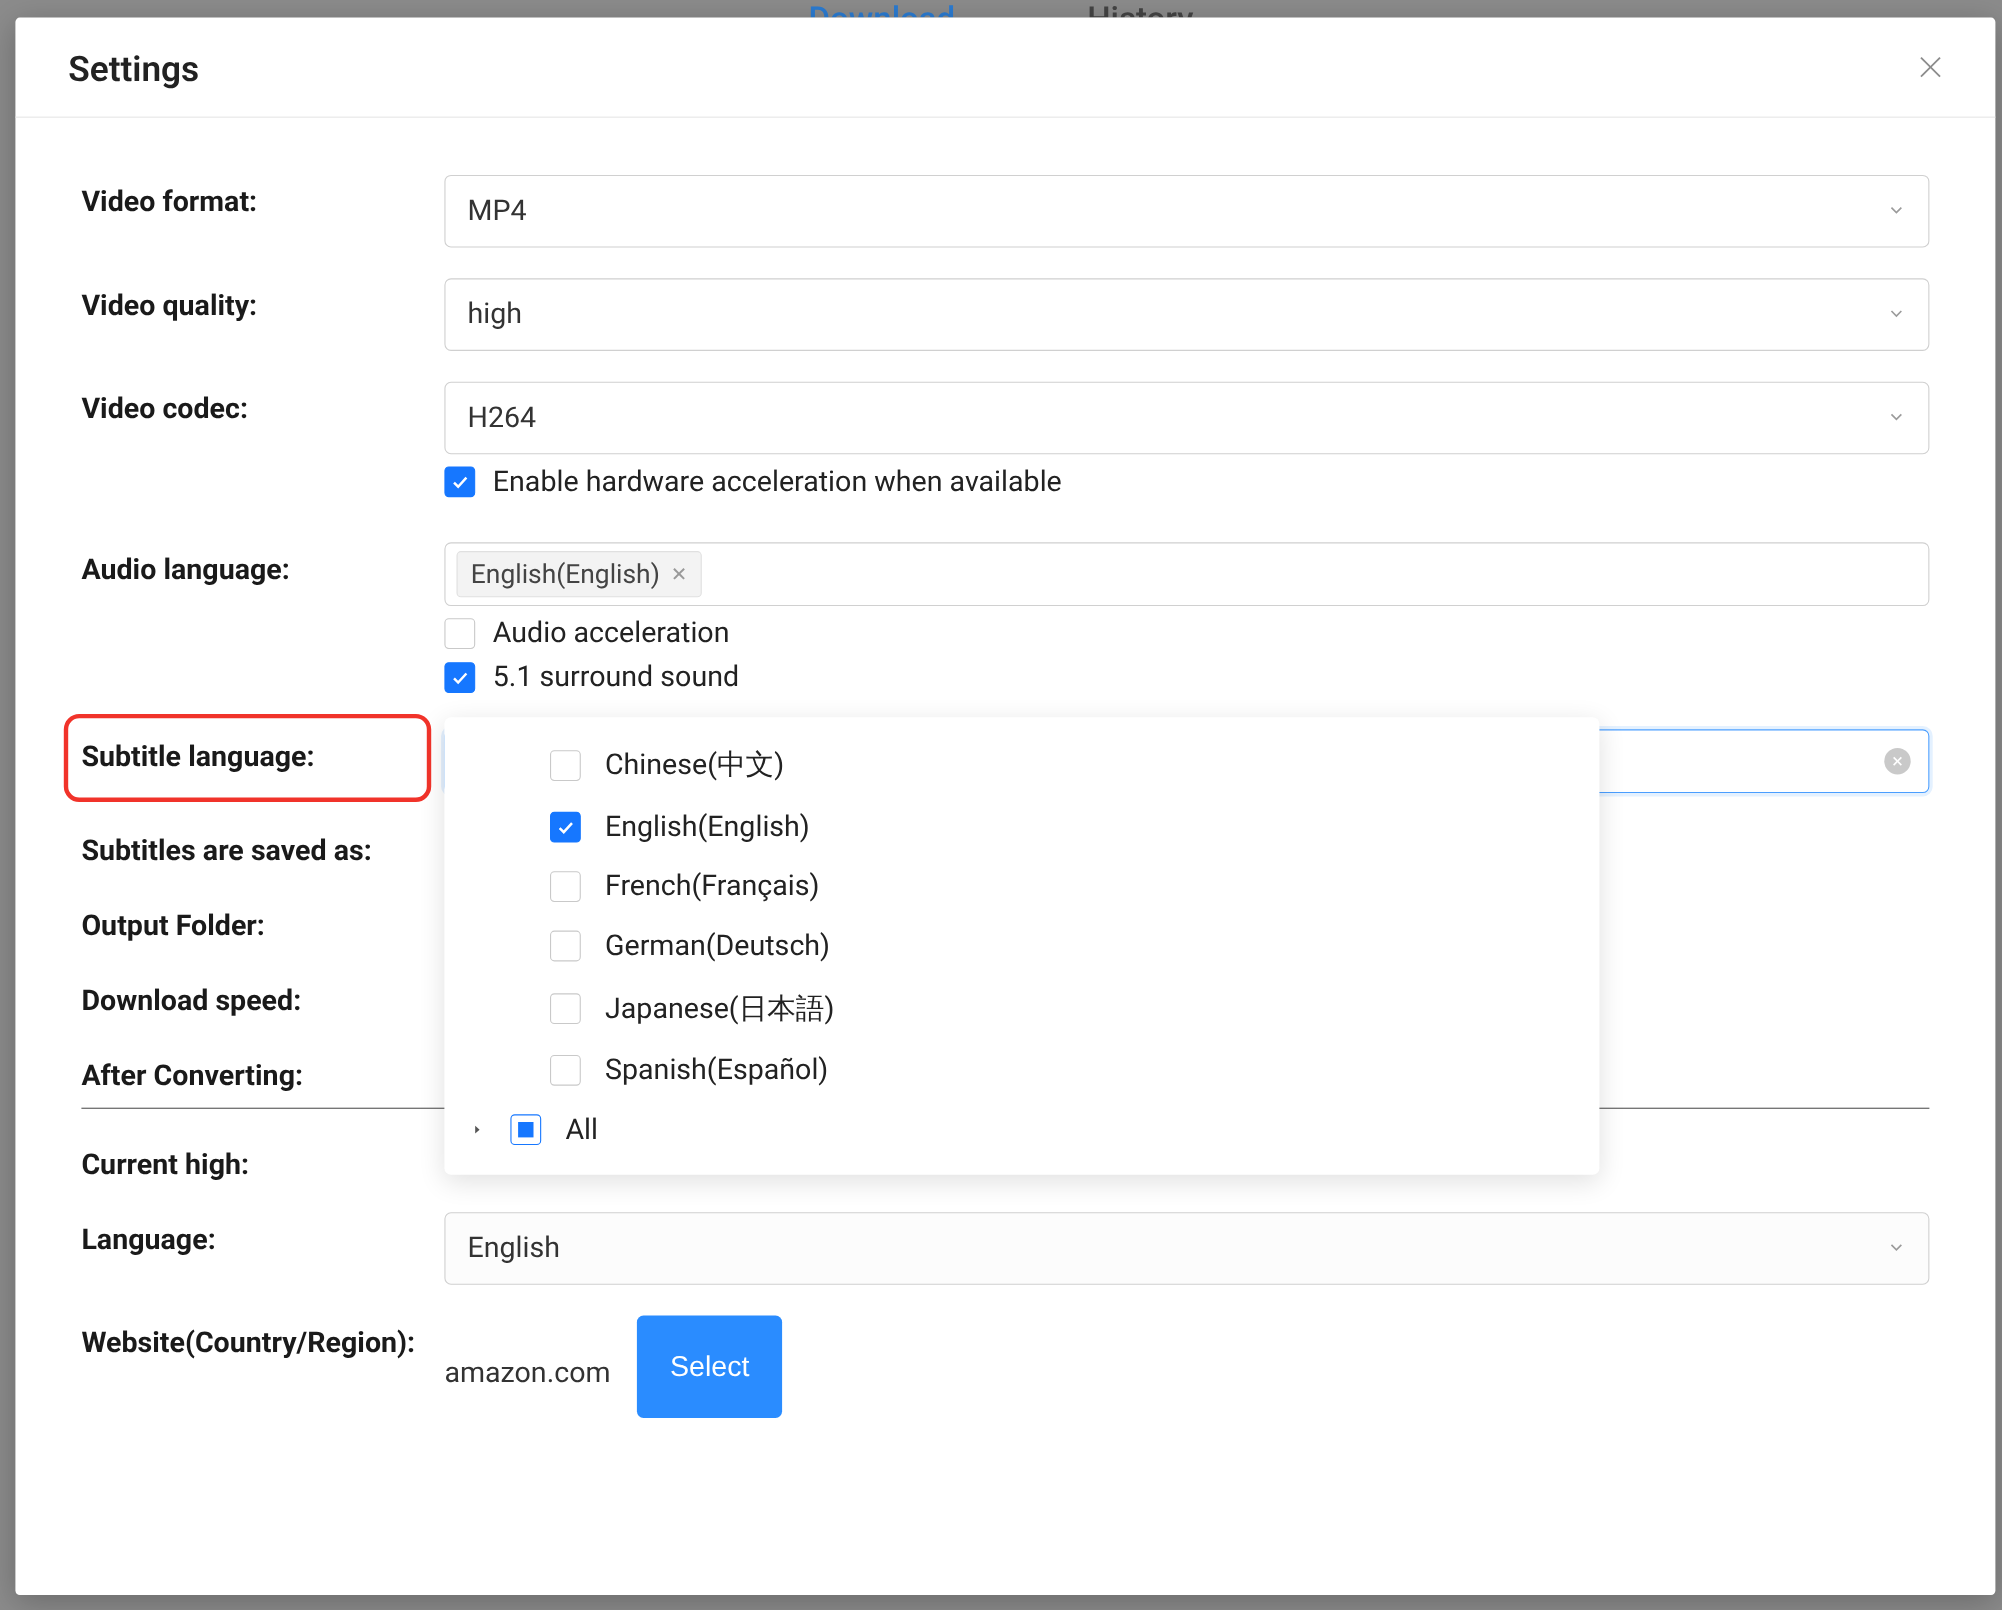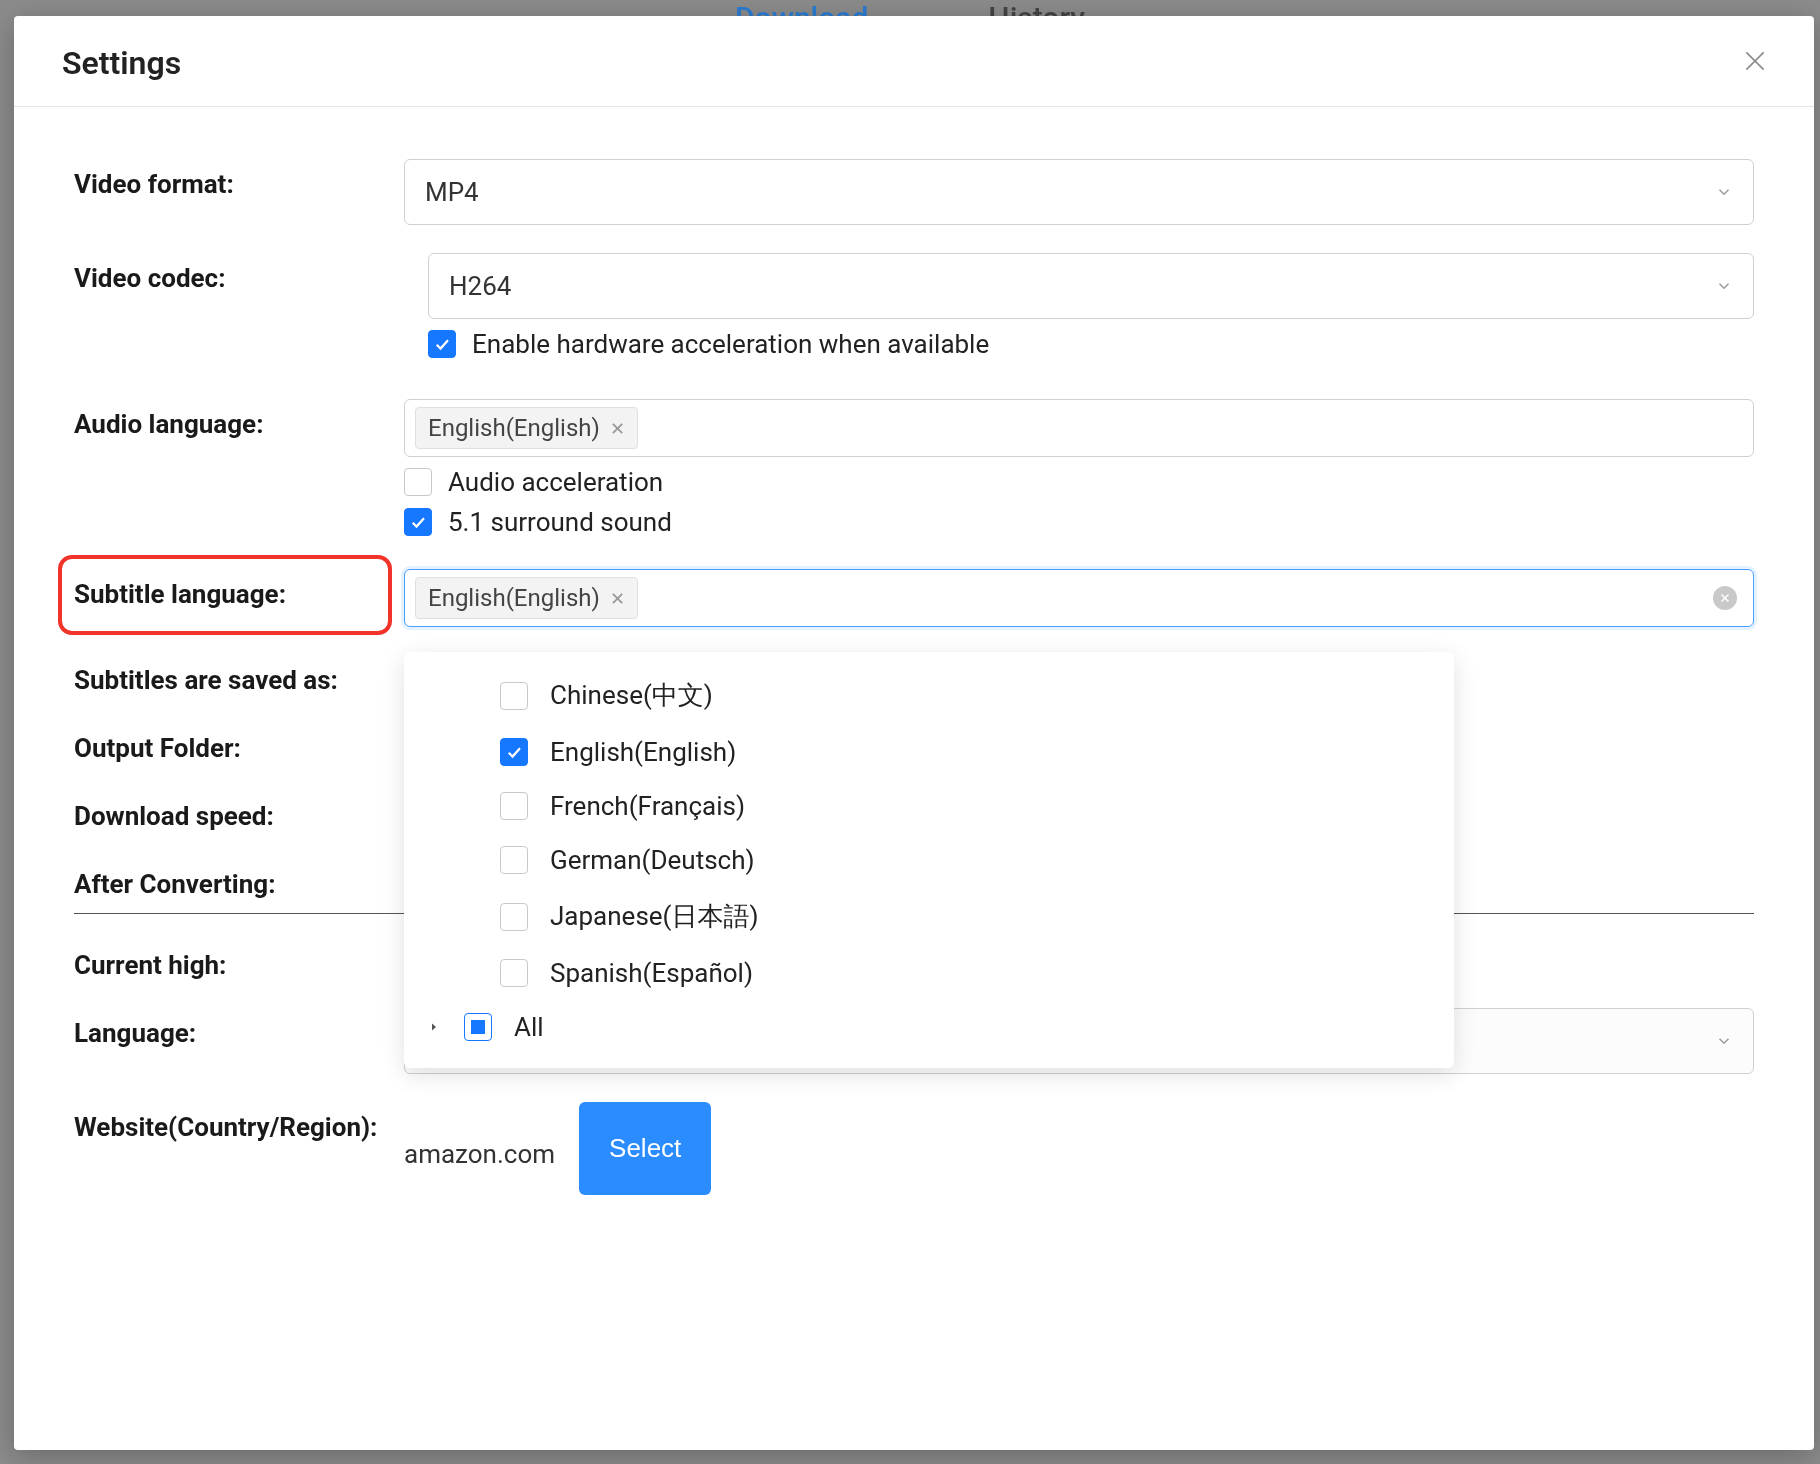--- a/index.html
+++ b/index.html
@@ -278,22 +278,33 @@
         <div class="field-col">
           <div class="select-box">
             <span>MP4</span>
             <span class="caret"><svg viewBox="0 0 24 24" fill="none" stroke="currentColor" stroke-width="2">
                   <polyline points="6 9 12 15 18 9"></polyline>
                 </svg></span>
           </div>
         </div>
       </div>
 
-
-      <div class="form-row" style="margin-bottom:40px;gap:24px;">
+      <div class="form-row">
+        <div class="label-col">Video quality:</div>
+        <div class="field-col">
+          <div class="select-box">
+            <span>high</span>
+            <span class="caret"><svg viewBox="0 0 24 24" fill="none" stroke="currentColor" stroke-width="2">
+                  <polyline points="6 9 12 15 18 9"></polyline>
+                </svg></span>
+          </div>
+        </div>
+      </div>
+
+      <div class="form-row" style="margin-bottom:40px;">
         <div class="label-col">Video codec:</div>
         <div class="field-col">
           <div class="select-box">
             <span>H264</span>
             <span class="caret"><svg viewBox="0 0 24 24" fill="none" stroke="currentColor" stroke-width="2">
                   <polyline points="6 9 12 15 18 9"></polyline>
                 </svg></span>
           </div>
           <div class="checkbox-row">
             <div class="chk checked">

